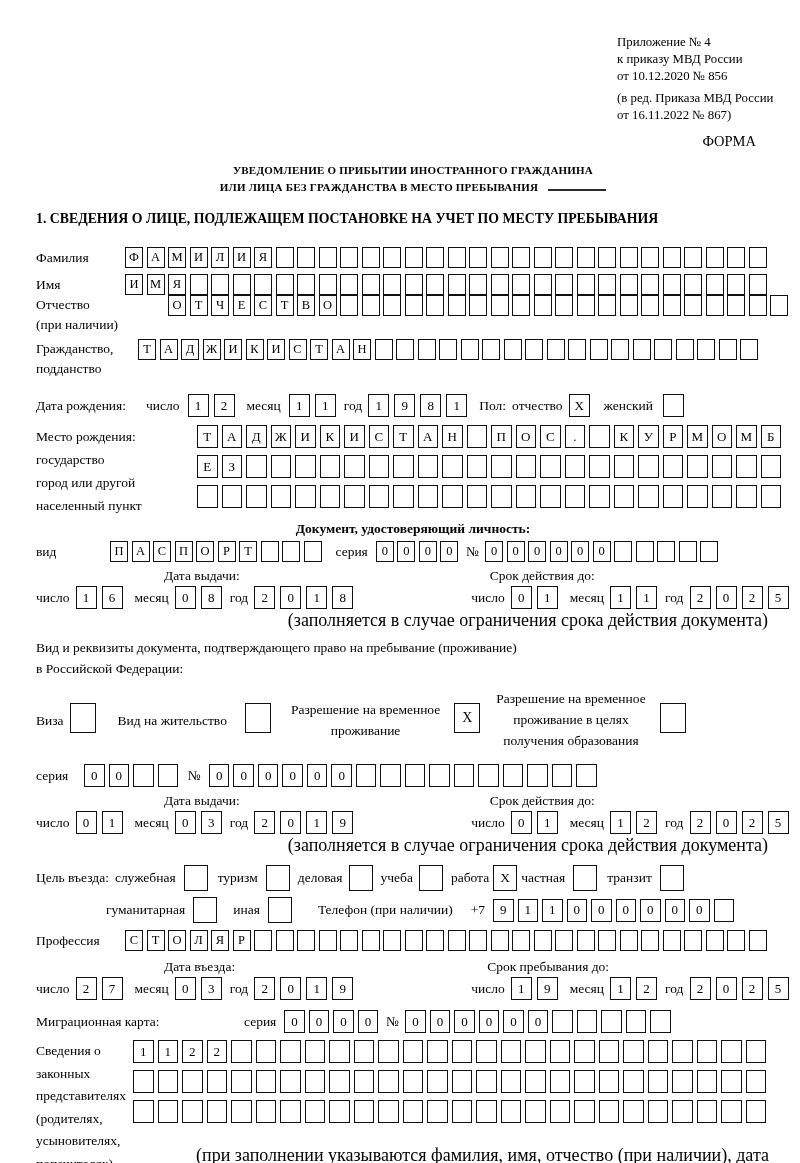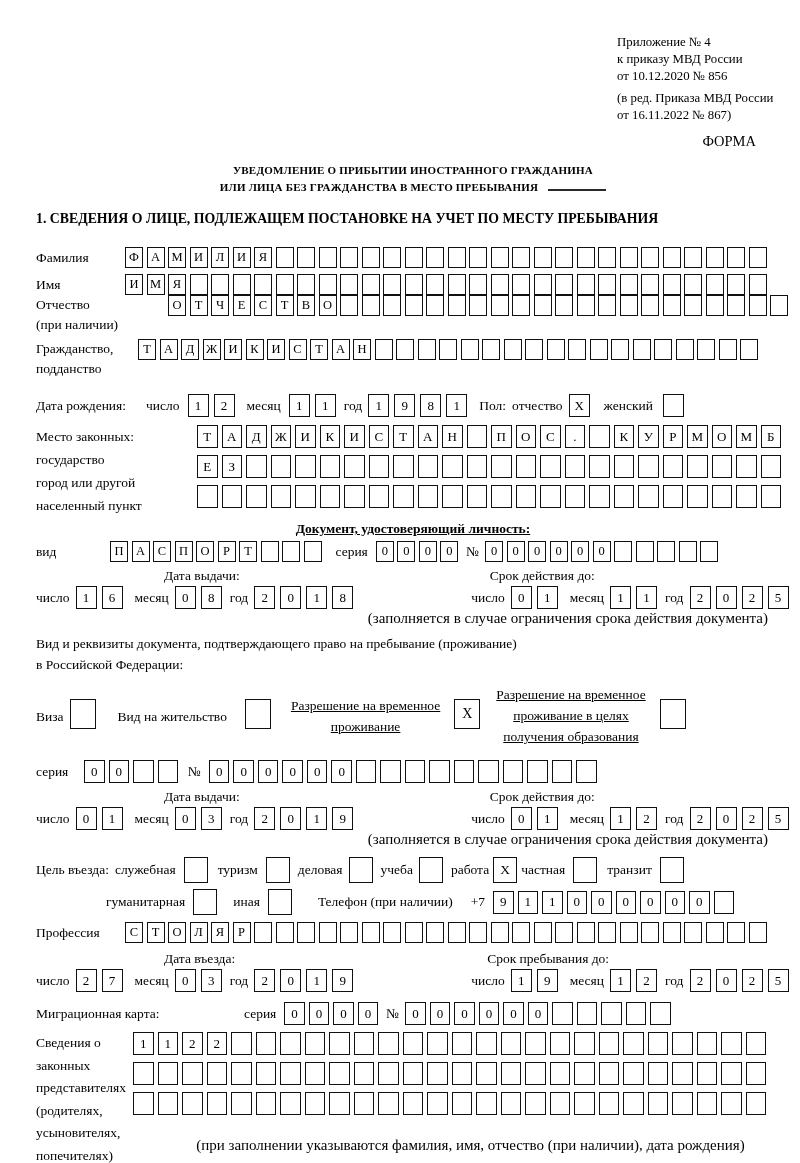--- a/index.html
+++ b/index.html
@@ -25,22 +25,22 @@
     box-sizing:border-box; width:18px; height:21px; flex:none;
     border:1.5px solid #111; display:flex; align-items:center; justify-content:center;
     font-size:12.5px; background:#fff;
   }
   .wide { gap:4px; }
   .wide .cell { width:20.5px; height:23px; font-size:13px; }
   .dg { gap:5px; }
   .dg .cell { width:21px; height:23px; font-size:13px; }
   .cb .cell { width:24px; height:26px; font-size:13.5px; }
   .cb-lg .cell { width:26px; height:30px; font-size:14px; }
-  .center { text-align:center;text-decoration:underline; }
-  .note { font-size:15px; }
+  .center { text-align:center; }
+  .note { font-size:18px; }
   .caps { display:flex; font-size:13.5px; margin-top:6px; }
   .vals { display:flex; align-items:center; font-size:13.5px; margin-top:2px; }
   .mr6 { margin-right:6px; } .mr8 { margin-right:8px; } .mr10 { margin-right:10px; } .mr12 { margin-right:12px; }
   .stack { display:flex; flex-direction:column; }
 </style>
 </head>
 <body>
 
 <div class="page">
 
@@ -233,21 +233,21 @@
         <span class="cell">X</span>
       </div>
     <span class="lbl mr10">женский</span>
     <div class="cells dg">
         <span class="cell"></span>
       </div>
   </div>
 
   <div class="row top" style="margin-top:8px;">
     <div class="lbl2" style="width:161px; line-height:23px;">
-      <div>Место законных:</div>
+      <div>Место рождения:</div>
       <div>государство</div>
       <div>город или другой</div>
       <div>населенный пункт</div>
     </div>
     <div class="stack">
       <div class="cells wide" style="margin-bottom:7px;">
           <span class="cell">Т</span>
           <span class="cell">А</span>
           <span class="cell">Д</span>
           <span class="cell">Ж</span>

